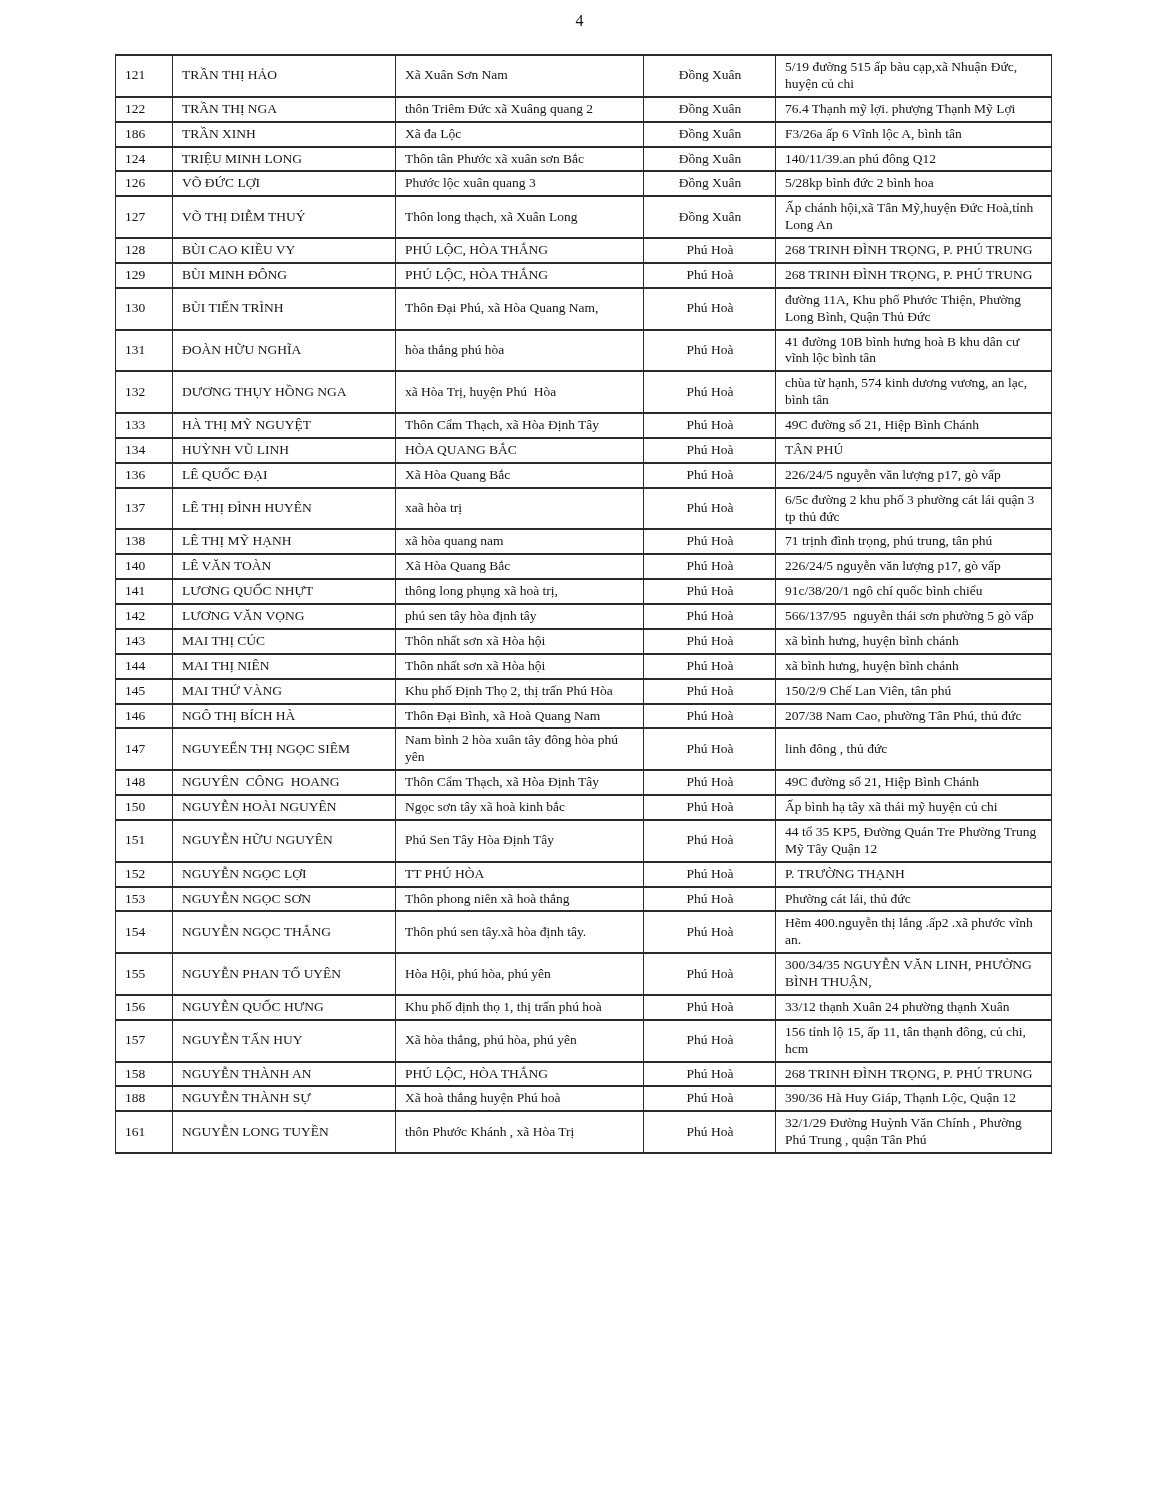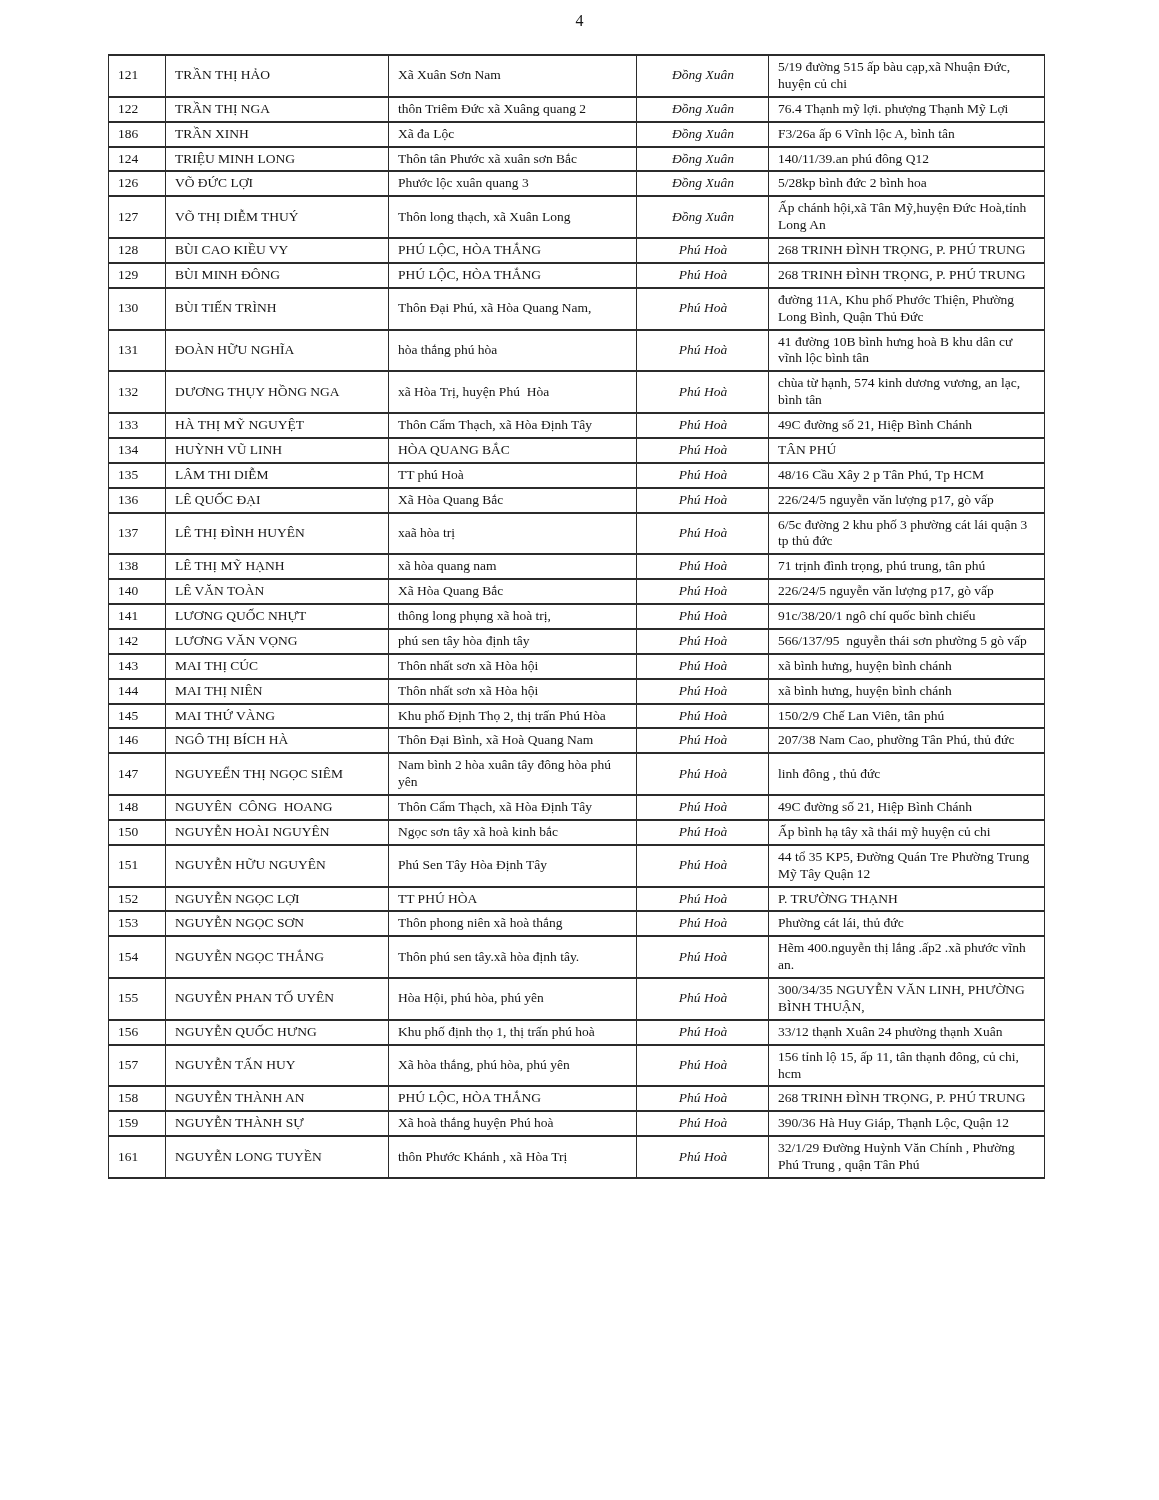--- a/index.html
+++ b/index.html
@@ -18,21 +18,21 @@
   .page-number {
     position: absolute;
     top: 12px;
     left: 0;
     width: 1159px;
     text-align: center;
     font-size: 16px;
   }
   table.roster {
     position: absolute;
-    left: 108px;
+    left: 115px;
     top: 54px;
     width: 936px;
     border-collapse: collapse;
     table-layout: fixed;
     padding-left: 48px;
   }
   table.roster td {
     border: 1px solid #2b2b2b;
     border-top-width: 2px;
     border-bottom-width: 2px;
@@ -45,21 +45,20 @@
   }
   td.col-no {
     vertical-align: bottom;
     padding-bottom: 4px;
     padding-left: 10px;
   }
   td.col-district {
     text-align: center;
     padding-left: 2px;
     padding-right: 2px;
-    font-style: italic;
   }
 </style>
 </head>
 <body>
 
 <div class="page-number">4</div>
 
 <table class="roster">
   <colgroup>
     <col style="width:57px">
@@ -154,27 +153,20 @@
         <td class="col-address">49C đường số 21, Hiệp Bình Chánh</td>
       </tr>
       <tr>
         <td class="col-no">134</td>
         <td class="col-name">HUỲNH VŨ LINH</td>
         <td class="col-locality">HÒA QUANG BẮC</td>
         <td class="col-district">Phú Hoà</td>
         <td class="col-address">TÂN PHÚ</td>
       </tr>
       <tr>
-        <td class="col-no">135</td>
-        <td class="col-name">LÂM THI DIỄM</td>
-        <td class="col-locality">TT phú Hoà</td>
-        <td class="col-district">Phú Hoà</td>
-        <td class="col-address">48/16 Cầu Xây 2 p Tân Phú, Tp HCM</td>
-      </tr>
-      <tr>
         <td class="col-no">136</td>
         <td class="col-name">LÊ QUỐC ĐẠI</td>
         <td class="col-locality">Xã Hòa Quang Bắc</td>
         <td class="col-district">Phú Hoà</td>
         <td class="col-address">226/24/5 nguyễn văn lượng p17, gò vấp</td>
       </tr>
       <tr>
         <td class="col-no">137</td>
         <td class="col-name">LÊ THỊ ĐÌNH HUYÊN</td>
         <td class="col-locality">xaã hòa trị</td>
@@ -308,21 +300,21 @@
         <td class="col-address">156 tỉnh lộ 15, ấp 11, tân thạnh đông, củ chi, hcm</td>
       </tr>
       <tr>
         <td class="col-no">158</td>
         <td class="col-name">NGUYỄN THÀNH AN</td>
         <td class="col-locality">PHÚ LỘC, HÒA THẮNG</td>
         <td class="col-district">Phú Hoà</td>
         <td class="col-address">268 TRINH ĐÌNH TRỌNG, P. PHÚ TRUNG</td>
       </tr>
       <tr>
-        <td class="col-no">159</td>
+        <td class="col-no">188</td>
         <td class="col-name">NGUYỄN THÀNH SỰ</td>
         <td class="col-locality">Xã hoà thắng huyện Phú hoà</td>
         <td class="col-district">Phú Hoà</td>
         <td class="col-address">390/36 Hà Huy Giáp, Thạnh Lộc, Quận 12</td>
       </tr>
       <tr>
         <td class="col-no">161</td>
         <td class="col-name">NGUYỄN LONG TUYỀN</td>
         <td class="col-locality">thôn Phước Khánh , xã Hòa Trị</td>
         <td class="col-district">Phú Hoà</td>

